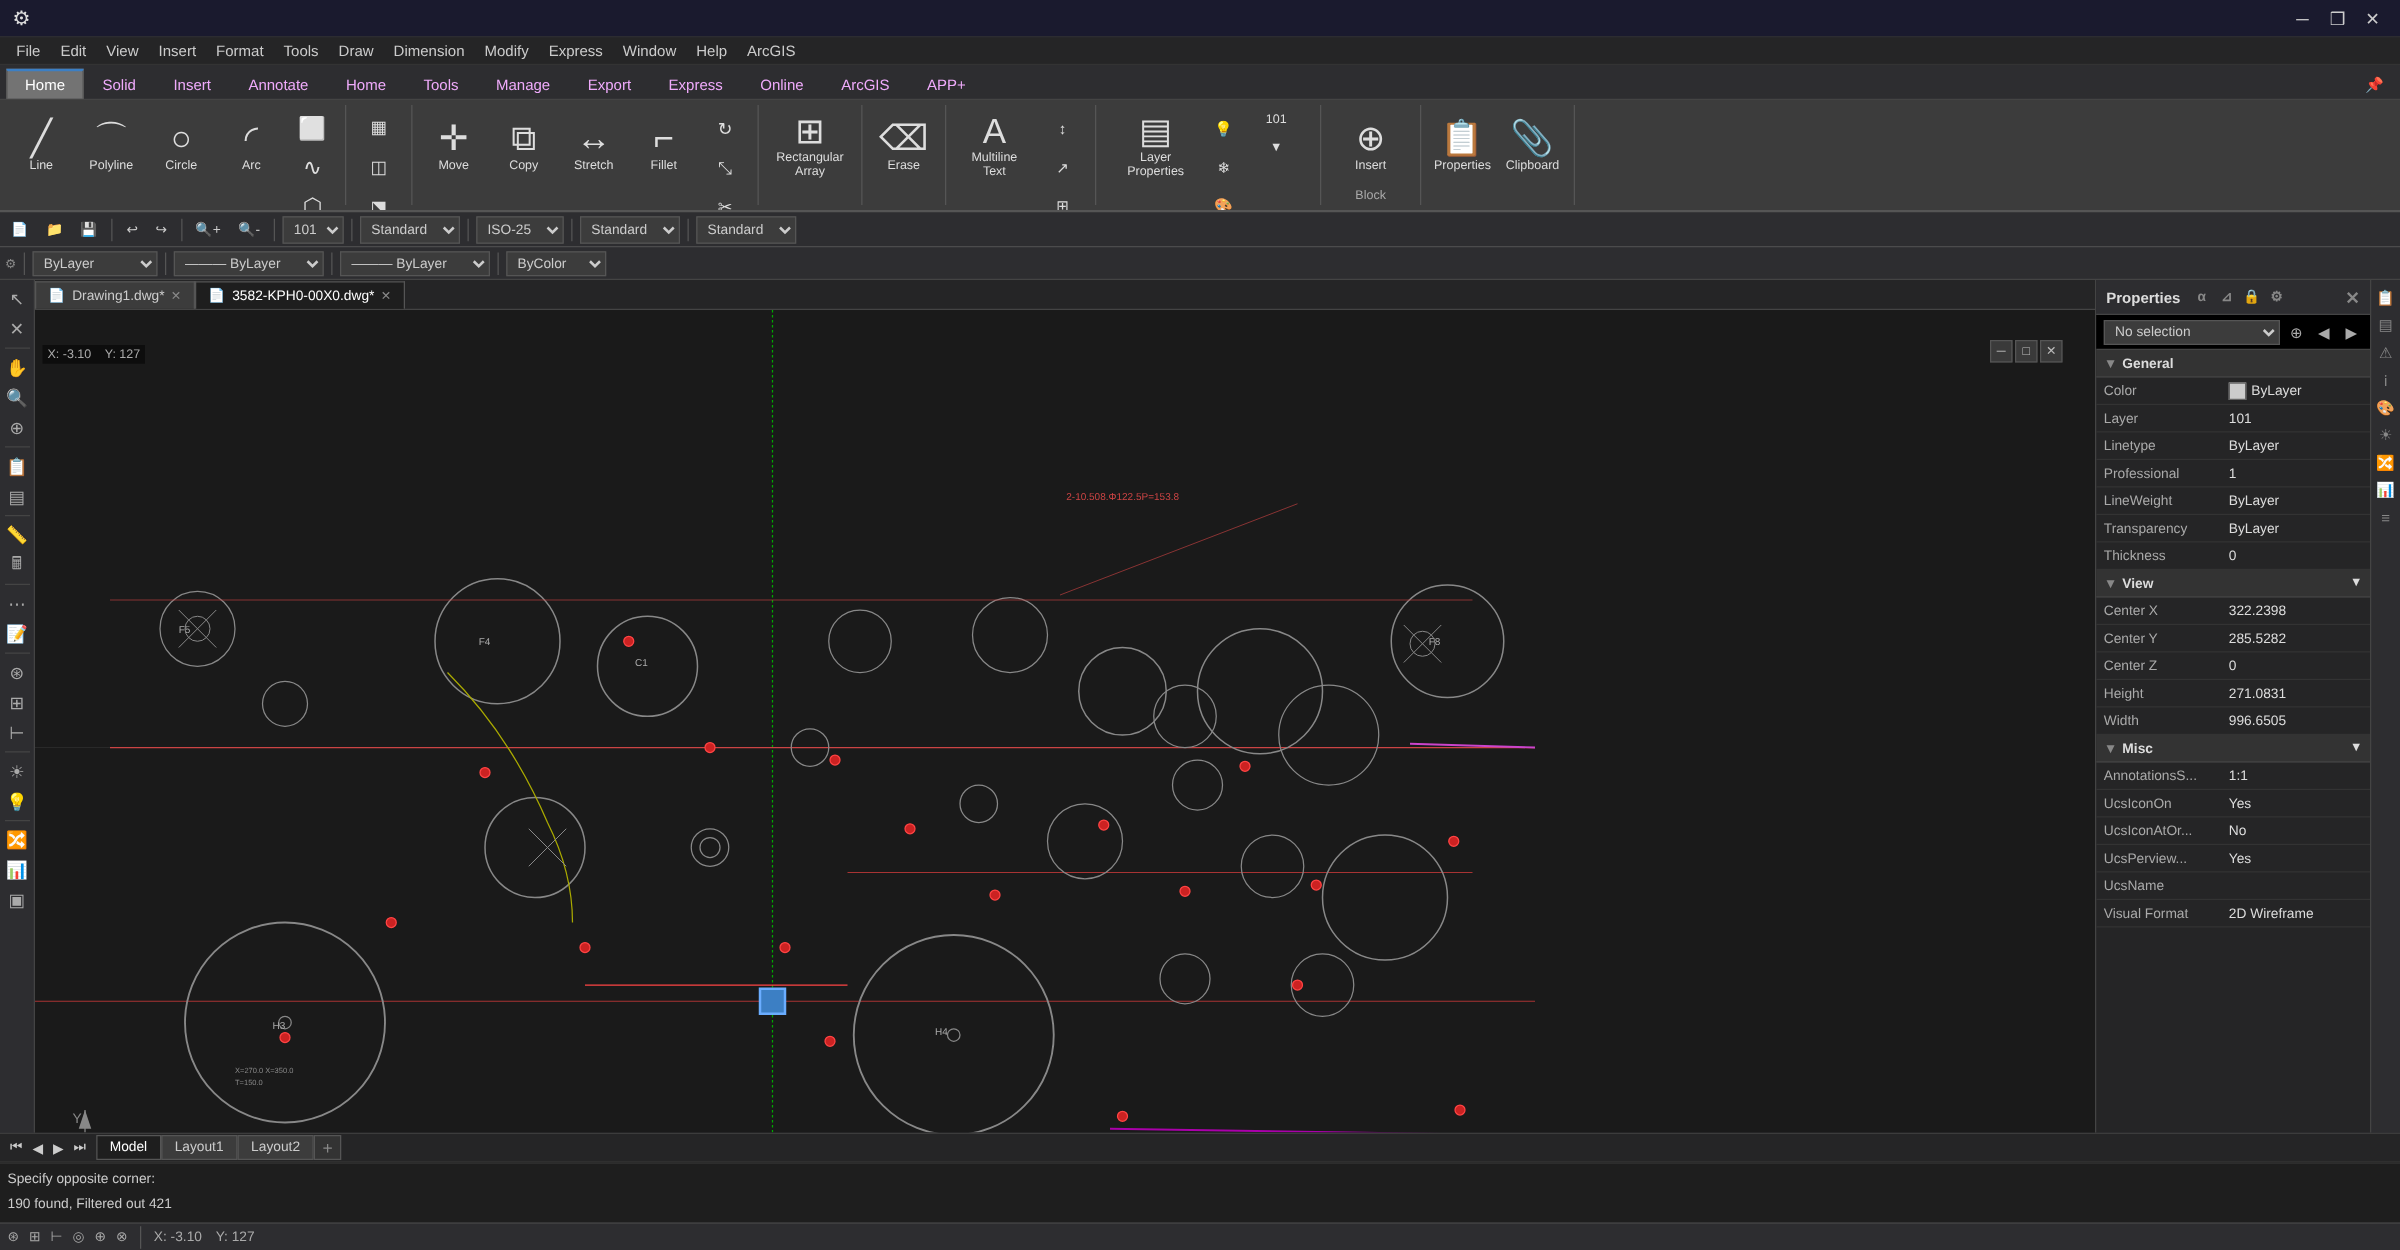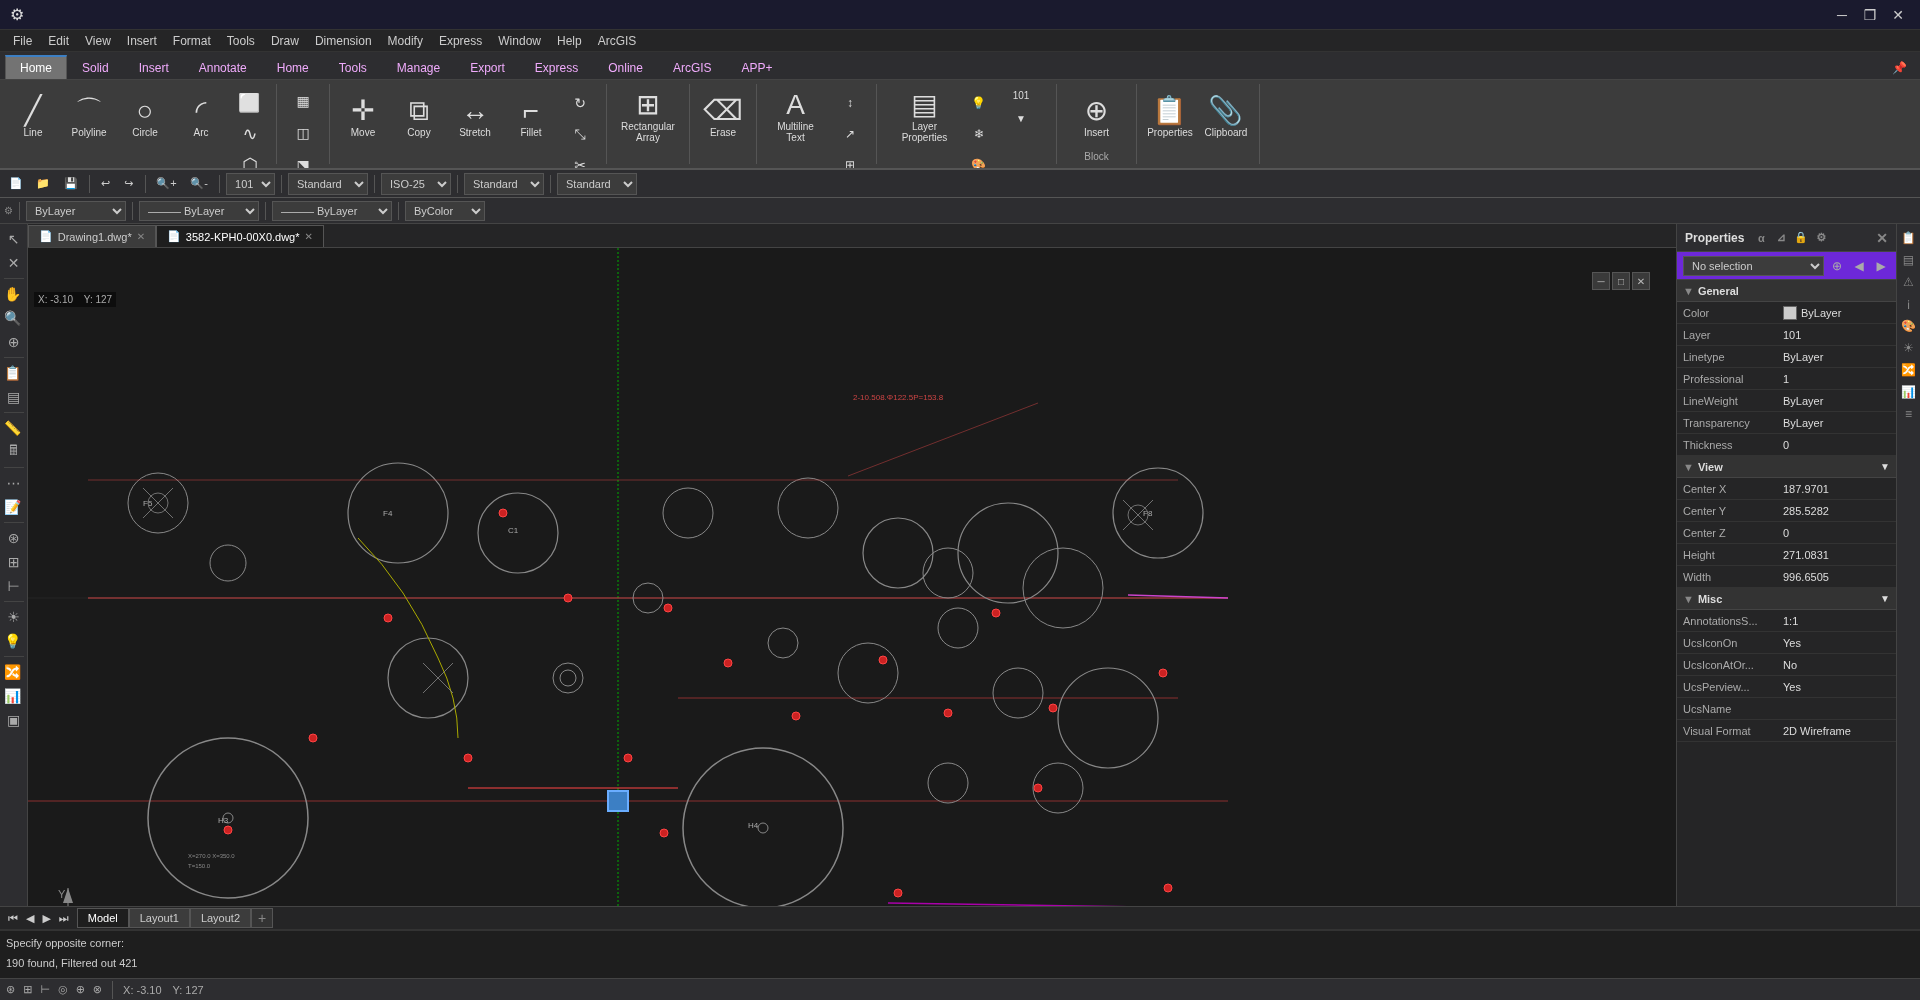--- a/index.html
+++ b/index.html
@@ -258,21 +258,21 @@
     #properties-close {
       margin-left: auto;
       cursor: pointer;
       color: #888;
       font-size: 14px;
     }
 
     
     #selection-bar {
       height: 28px;
-      background: #6d28d9;
+      background: #000000;
       border-bottom: 1px solid #444;
       display: flex;
       align-items: center;
       padding: 0 6px;
       gap: 4px;
     }
     #selection-dropdown {
       flex: 1;
       height: 20px;
       background: #3c3c3c;
@@ -906,21 +906,21 @@
         <line x1="395" y1="415" x2="425" y2="445" stroke="#888" stroke-width="0.8"></line>
         <line x1="425" y1="415" x2="395" y2="445" stroke="#888" stroke-width="0.8"></line>
       </svg>
 
       <div id="vp-header">
         <div class="vp-hbtn">─</div>
         <div class="vp-hbtn">□</div>
         <div class="vp-hbtn">✕</div>
       </div>
 
-      <div style="position:absolute;top:44px;left:6px;font-size:10px;color:#aaa;background:rgba(0,0,0,0.5);padding:2px 4px;">
+      <div style="position:absolute;top:28px;left:6px;font-size:10px;color:#aaa;background:rgba(0,0,0,0.5);padding:2px 4px;">
         <span>X: -3.10</span>
         <span style="margin-left:8px;">Y: 127</span>
       </div>
     </div>
   </div>
 
   <div id="right-panel">
     <div id="properties-header">
       <span>Properties</span>
       <div class="prop-icon-strip">
@@ -979,21 +979,21 @@
     </div>
 
     <div class="prop-section-header">
       <span class="prop-section-expand">▼</span>
       <span>View</span>
       <span class="prop-section-arrow">▼</span>
     </div>
 
     <div class="prop-row">
       <span class="prop-name">Center X</span>
-      <span class="prop-value">187.9701</span>
+      <span class="prop-value">322.2398</span>
     </div>
     <div class="prop-row">
       <span class="prop-name">Center Y</span>
       <span class="prop-value">285.5282</span>
     </div>
     <div class="prop-row">
       <span class="prop-name">Center Z</span>
       <span class="prop-value">0</span>
     </div>
     <div class="prop-row">

